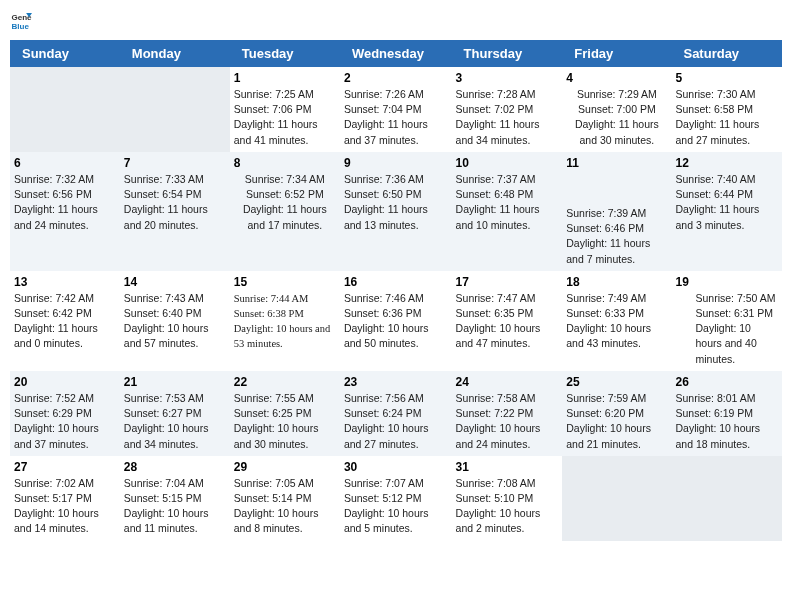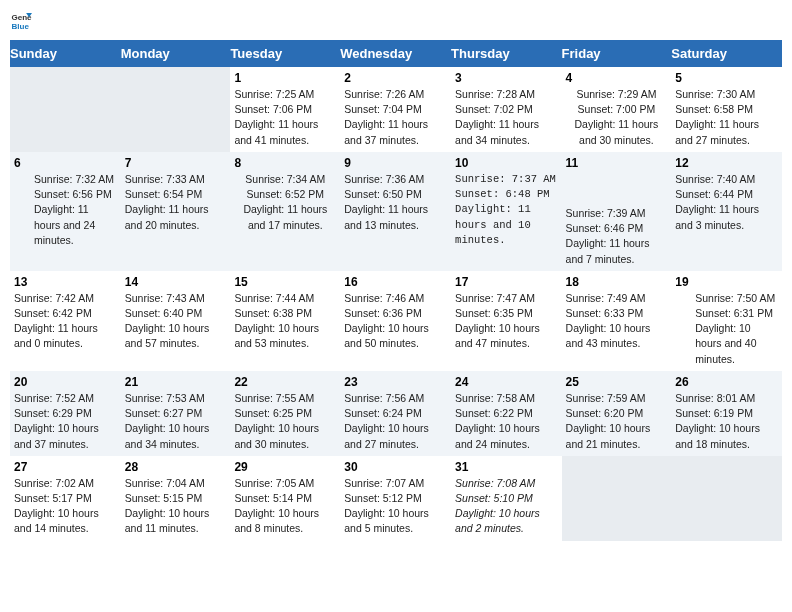--- a/index.html
+++ b/index.html
@@ -39,21 +39,21 @@
       color: #555;
     }
     table {
       width: 100%;
       border-collapse: collapse;
       font-size: 11px;
     }
     thead tr th {
       background: #2a6db5;
       color: #fff;
-      padding: 6px 0;
+      padding: 6px 12px;
       text-align: left;
       font-size: 13px;
       font-weight: bold;
     }
     tbody tr {
       vertical-align: top;
     }
     tbody tr:nth-child(even) {
       background: #f0f4f8;
     }
@@ -150,21 +150,21 @@
         <td>
           <span class="day-num">5</span>
           <div class="day-info" style="white-space: pre-line;">Sunrise: 7:30 AM
 Sunset: 6:58 PM
 Daylight: 11 hours and 27 minutes.</div>
         </td>
       </tr>
       <tr>
         <td>
           <span class="day-num">6</span>
-          <div class="day-info" style="white-space: pre-line; margin-left: 20px;">Sunrise: 7:32 AM
+          <div class="day-info" style="white-space: pre-line;">Sunrise: 7:32 AM
 Sunset: 6:56 PM
 Daylight: 11 hours and 24 minutes.</div>
         </td>
         <td>
           <span class="day-num">7</span>
           <div class="day-info" style="white-space: pre-line;">Sunrise: 7:33 AM
 Sunset: 6:54 PM
 Daylight: 11 hours and 20 minutes.</div>
         </td>
         <td>
@@ -174,21 +174,21 @@
 Daylight: 11 hours and 17 minutes.</div>
         </td>
         <td>
           <span class="day-num">9</span>
           <div class="day-info" style="white-space: pre-line;">Sunrise: 7:36 AM
 Sunset: 6:50 PM
 Daylight: 11 hours and 13 minutes.</div>
         </td>
         <td>
           <span class="day-num">10</span>
-          <div class="day-info" style="white-space: pre-line; font-family: Liberation Mono, monospace;">Sunrise: 7:37 AM
+          <div class="day-info" style="white-space: pre-line;">Sunrise: 7:37 AM
 Sunset: 6:48 PM
 Daylight: 11 hours and 10 minutes.</div>
         </td>
         <td>
           <span class="day-num">11</span>
           <div class="day-info" style="white-space: pre-line; margin-top: 36px;">Sunrise: 7:39 AM
 Sunset: 6:46 PM
 Daylight: 11 hours and 7 minutes.</div>
         </td>
         <td>
@@ -206,21 +206,21 @@
 Daylight: 11 hours and 0 minutes.</div>
         </td>
         <td>
           <span class="day-num">14</span>
           <div class="day-info" style="white-space: pre-line;">Sunrise: 7:43 AM
 Sunset: 6:40 PM
 Daylight: 10 hours and 57 minutes.</div>
         </td>
         <td>
           <span class="day-num">15</span>
-          <div class="day-info" style="white-space: pre-line;">Sunrise: 7:44 AM
+          <div class="day-info" style="white-space: pre-line; font-family: Liberation Serif, serif;">Sunrise: 7:44 AM
 Sunset: 6:38 PM
 Daylight: 10 hours and 53 minutes.</div>
         </td>
         <td>
           <span class="day-num">16</span>
           <div class="day-info" style="white-space: pre-line;">Sunrise: 7:46 AM
 Sunset: 6:36 PM
 Daylight: 10 hours and 50 minutes.</div>
         </td>
         <td>
@@ -263,21 +263,21 @@
         </td>
         <td>
           <span class="day-num">23</span>
           <div class="day-info" style="white-space: pre-line;">Sunrise: 7:56 AM
 Sunset: 6:24 PM
 Daylight: 10 hours and 27 minutes.</div>
         </td>
         <td>
           <span class="day-num">24</span>
           <div class="day-info" style="white-space: pre-line;">Sunrise: 7:58 AM
-Sunset: 6:22 PM
+Sunset: 7:22 PM
 Daylight: 10 hours and 24 minutes.</div>
         </td>
         <td>
           <span class="day-num">25</span>
           <div class="day-info" style="white-space: pre-line;">Sunrise: 7:59 AM
 Sunset: 6:20 PM
 Daylight: 10 hours and 21 minutes.</div>
         </td>
         <td>
           <span class="day-num">26</span>
@@ -306,21 +306,21 @@
 Daylight: 10 hours and 8 minutes.</div>
         </td>
         <td>
           <span class="day-num">30</span>
           <div class="day-info" style="white-space: pre-line;">Sunrise: 7:07 AM
 Sunset: 5:12 PM
 Daylight: 10 hours and 5 minutes.</div>
         </td>
         <td>
           <span class="day-num">31</span>
-          <div class="day-info" style="white-space: pre-line; font-style: italic;">Sunrise: 7:08 AM
+          <div class="day-info" style="white-space: pre-line;">Sunrise: 7:08 AM
 Sunset: 5:10 PM
 Daylight: 10 hours and 2 minutes.</div>
         </td>
         <td class="empty-cell"></td>
         <td class="empty-cell"></td>
       </tr>
     </tbody>
 </table>
 
 </body></html>

